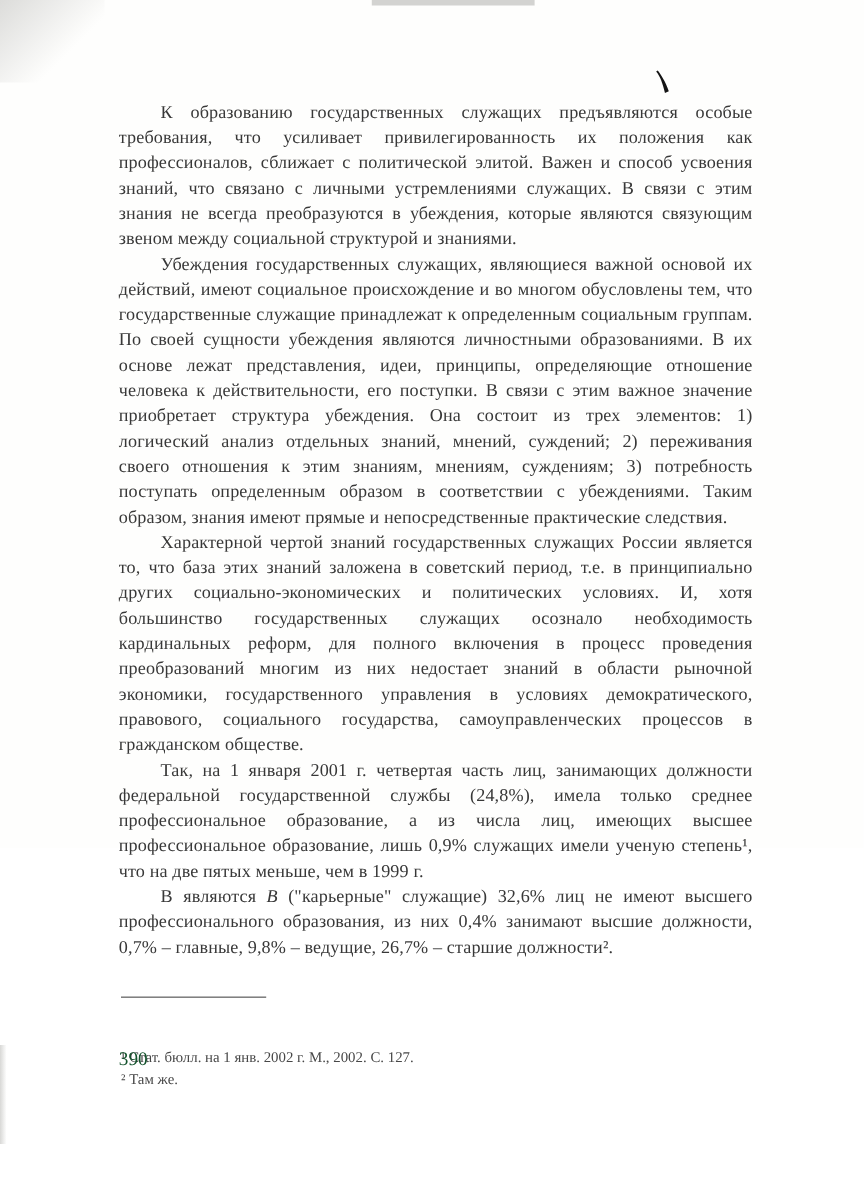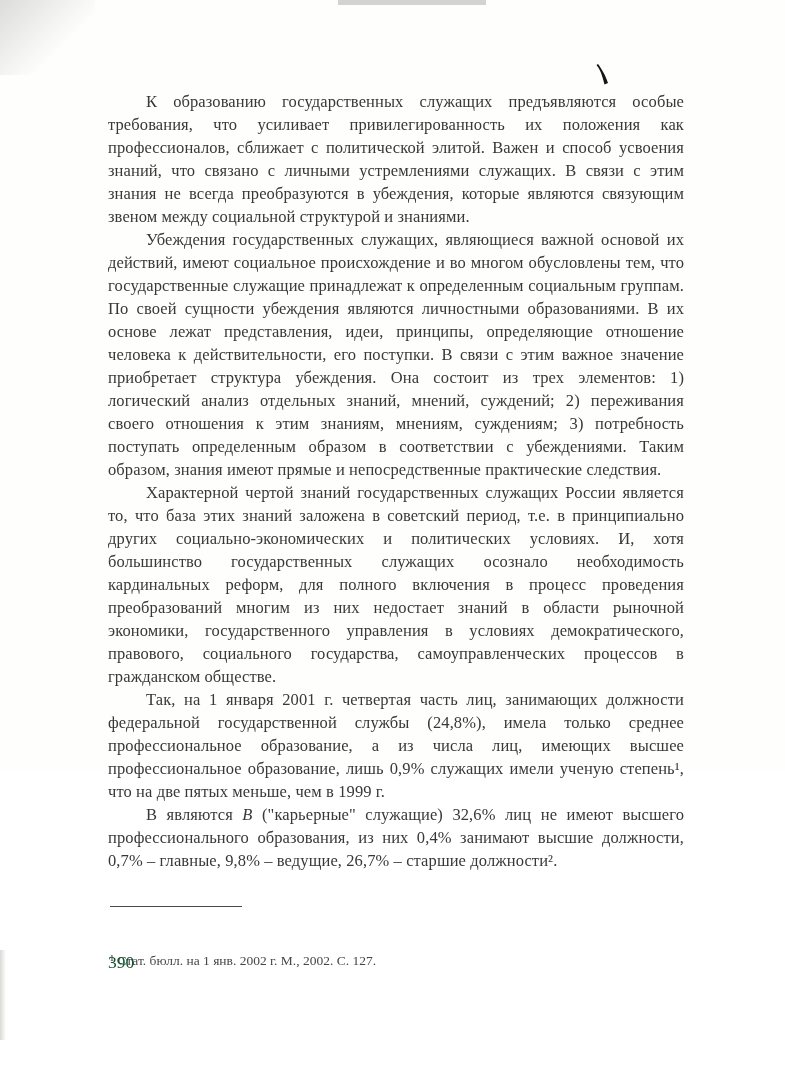--- a/index.html
+++ b/index.html
@@ -74,16 +74,17 @@
     <p>Убеждения государственных служащих, являющиеся важной основой их действий, имеют социальное происхождение и во многом обусловлены тем, что государственные служащие принадлежат к определенным социальным группам. По своей сущности убеждения являются личностными образованиями. В их основе лежат представления, идеи, принципы, определяющие отношение человека к действительности, его поступки. В связи с этим важное значение приобретает структура убеждения. Она состоит из трех элементов: 1) логический анализ отдельных знаний, мнений, суждений; 2) переживания своего отношения к этим знаниям, мнениям, суждениям; 3) потребность поступать определенным образом в соответствии с убеждениями. Таким образом, знания имеют прямые и непосредственные практические следствия.</p>
     <p>Характерной чертой знаний государственных служащих России является то, что база этих знаний заложена в советский период, т.е. в принципиально других социально-экономических и политических условиях. И, хотя большинство государственных служащих осознало необходимость кардинальных реформ, для полного включения в процесс проведения преобразований многим из них недостает знаний в области рыночной экономики, государственного управления в условиях демократического, правового, социального государства, самоуправленческих процессов в гражданском обществе.</p>
     <p>Так, на 1 января 2001 г. четвертая часть лиц, занимающих должности федеральной государственной службы (24,8%), имела только среднее профессиональное образование, а из числа лиц, имеющих высшее профессиональное образование, лишь 0,9% служащих имели ученую степень¹, что на две пятых меньше, чем в 1999 г.</p>
     <p><span>В являются </span><span class="italic">В</span><span> ("карьерные" служащие) 32,6% лиц не имеют высшего профессионального образования, из них 0,4% занимают высшие должности, 0,7% – главные, 9,8% – ведущие, 26,7% – старшие должности².</span></p>
   </div>
 
   <div class="footnote-rule"></div>
 
   <div class="footnotes">
     <p>¹ Стат. бюлл. на 1 янв. 2002 г. М., 2002. С. 127.</p>
+    <p>² Там же.</p>
   </div>
 
   <div class="page-number">390</div>
 </div>
 
 </body></html>

